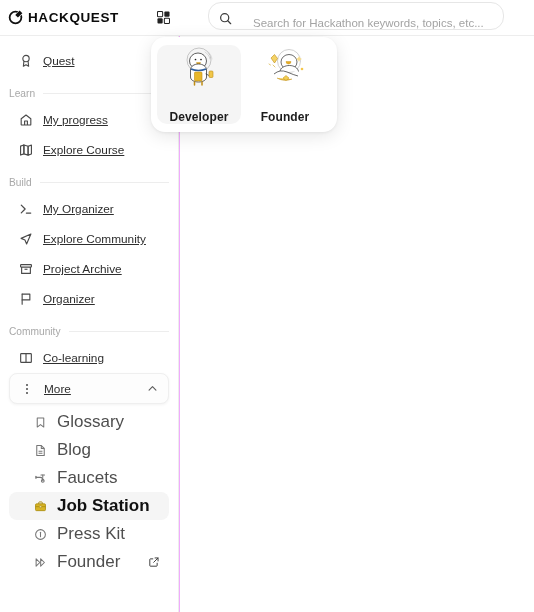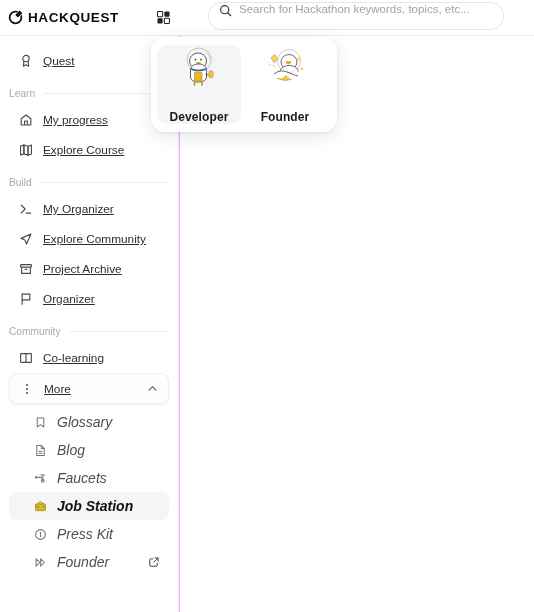--- a/index.html
+++ b/index.html
@@ -34,21 +34,21 @@
     width: 22px; height: 22px; margin-left: 10px;
     display: flex; align-items: center; justify-content: center;
     border-radius: 4px; cursor: pointer;
   }
   .grid-btn svg { display: block; }
   .search-wrap {
     position: absolute; left: 208px; top: 2px;
     width: 296px; height: 28px;
     border: 1px solid #e6e6e6; border-radius: 13px;
     background: #fff;
-    display: flex; align-items: flex-start; gap: 7px;
+    display: flex; align-items: flex-end; gap: 21px;
     padding: 0 10px;
   }
   .search-input {
     border: none; outline: none; background: transparent;
     font-family: "Liberation Sans", sans-serif;
     font-size: 11.5px; color: #8f8f8f; width: 100%;
   }
   .search-input::placeholder { color: #a3a3a3; }
 
   
@@ -126,21 +126,21 @@
   .more-item .chev { margin-left: auto; color: #6b6b6b; display:flex; }
 
   .sub-item {
     display: flex; align-items: center;
     height: 28px; margin: 0 9px 0 9px;
     padding: 0 9px 0 24px;
     border-radius: 8px; gap: 10px; cursor: pointer;
     position: relative;
   }
   .sub-item .ico { width: 14px; height: 14px; flex:none; display:flex; align-items:center; justify-content:center; color:#767676; }
-  .sub-item .lbl { font-size: 14px; color: #4f4f4f; white-space: nowrap; font-style: italic; }
+  .sub-item .lbl { font-size: 17px; color: #4f4f4f; white-space: nowrap; }
   .sub-item.active { background: #f5f5f5; }
   .sub-item.active .lbl { color: #111111; font-weight: 700; text-align: center; }
   .sub-item .ext { margin-left: auto; display: flex; color: #4a4a4a; }
 
   
   .main {
     position: absolute; left: 180px; top: 36px;
     width: 354px; height: 576px; background: #ffffff;
   }
 </style>

